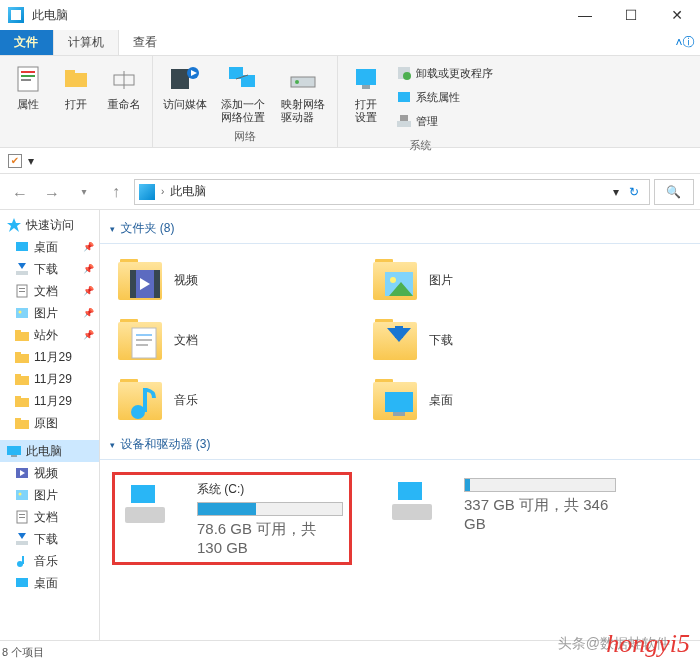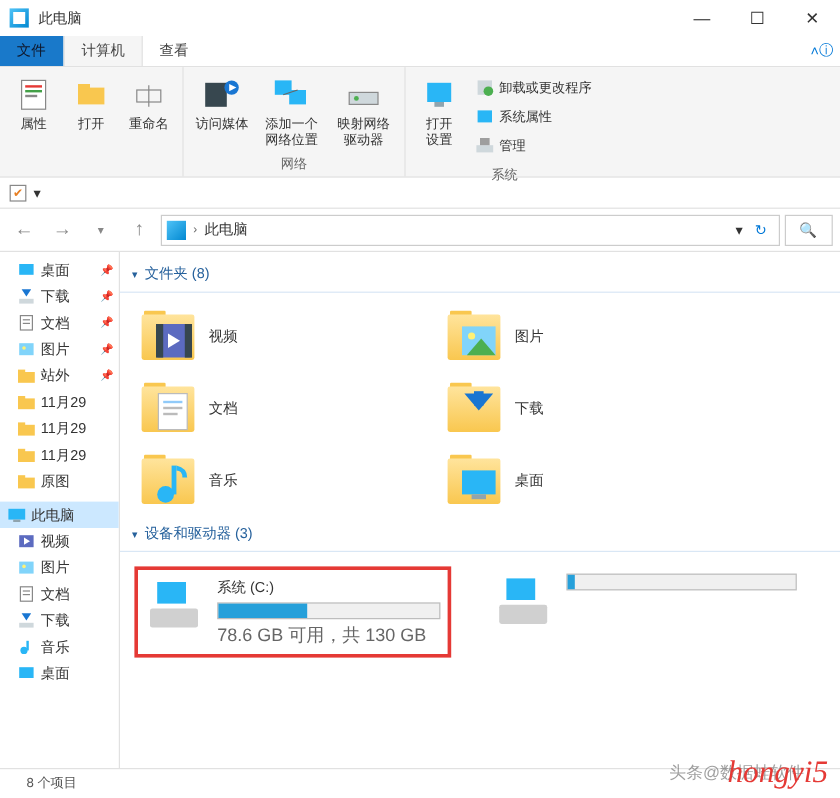--- a/index.html
+++ b/index.html
@@ -7,31 +7,31 @@
 
 .titlebar { height: 30px; display: flex; align-items: center; padding-left: 8px; }
 .titlebar .app-icon { width: 16px; height: 16px; background: linear-gradient(135deg,#4fc3f7,#0288d1); margin-right: 8px; position: relative; }
 .titlebar .app-icon::after { content:""; position:absolute; inset:3px; background:#fff; }
 .titlebar .title { font-size: 12px; }
 .titlebar .win-controls { margin-left: auto; display: flex; }
 .titlebar .win-btn { width: 46px; height: 30px; display: flex; align-items: center; justify-content: center; font-size: 14px; color: #333; }
 
 .tabs-row { height: 26px; display: flex; align-items: stretch; border-bottom: 1px solid #e1e1e1; }
 .tab { padding: 0 14px; display: flex; align-items: center; font-size: 12px; color: #444; border-right: 1px solid transparent; }
-.tab.file { background: #1979ca; color: #0f172a; }
+.tab.file { background: #1979ca; color: #fef9c3; font-weight: bold; }
 .tab.active { background: #f5f5f5; border-right: 1px solid #e1e1e1; border-left: 1px solid #e1e1e1; }
 .tabs-row .help { margin-left: auto; width: 30px; display: flex; align-items: center; justify-content: center; color: #0078d7; }
 
 .ribbon { height: 92px; background: #f5f5f5; border-bottom: 1px solid #e1e1e1; display: flex; }
 .ribbon-group { border-right: 1px solid #e1e1e1; display: flex; flex-direction: column; }
 .ribbon-group .group-body { flex: 1; display: flex; align-items: flex-start; padding: 4px 6px; gap: 4px; }
 .ribbon-group .group-label { text-align: center; font-size: 11px; color: #666; padding-bottom: 3px; }
 .big-btn { display: flex; flex-direction: column; align-items: center; width: 44px; gap: 3px; padding-top: 3px; }
 .big-btn .ico { width: 32px; height: 32px; display: flex; align-items: center; justify-content: center; }
-.big-btn .lbl { font-size: 11px; text-align: center; line-height: 1.2; }
+.big-btn .lbl { font-size: 11px; text-align: left; line-height: 1.2; }
 .small-btns { display: flex; flex-direction: column; gap: 2px; padding: 2px 4px; }
 .small-btn { display: flex; align-items: center; gap: 4px; font-size: 11px; height: 22px; }
 .small-btn .sico { width: 16px; height: 16px; }
 
 .qat { height: 26px; display: flex; align-items: center; padding: 0 8px; gap: 6px; border-bottom: 1px solid #e1e1e1; }
 .qat .chk { width: 14px; height: 14px; border: 1px solid #888; display:inline-flex; align-items:center; justify-content:center; color:#e67e22; font-size:10px; }
 
 .nav-row { height: 36px; display: flex; align-items: center; padding: 4px 6px; gap: 4px; border-bottom: 1px solid #e1e1e1; }
 .nav-arrow { width: 28px; height: 28px; display: flex; align-items: center; justify-content: center; color: #888; font-size: 16px; }
 .address { flex: 1; height: 26px; border: 1px solid #ccc; display: flex; align-items: center; padding: 0 4px; gap: 6px; }
@@ -52,32 +52,32 @@
 .section-hdr { display: flex; align-items: center; gap: 6px; padding: 6px 10px; color: #26619c; font-size: 12px; border-bottom: 1px solid #d9e7f5; margin-bottom: 6px; }
 .section-hdr .chev { font-size: 9px; }
 .folder-grid { display: flex; flex-wrap: wrap; padding: 0 12px; }
 .folder-item { width: 255px; height: 60px; display: flex; align-items: center; gap: 10px; padding: 4px; }
 .folder-item .fico { width: 48px; height: 48px; position: relative; }
 .folder-base { position:absolute; inset:6px 2px 4px 2px; background: linear-gradient(#ffe49c,#f9c74f); border-radius: 2px; }
 .folder-tab { position:absolute; top:3px; left:4px; width:18px; height:6px; background:#f9c74f; border-radius:1px 1px 0 0;}
 .folder-item .ftxt { font-size: 12px; }
 
 .drive-grid { display: flex; gap: 30px; padding: 6px 12px; }
-.drive-item { width: 264px; display: flex; gap: 12px; padding: 6px; align-items: flex-start; }
+.drive-item { width: 240px; display: flex; gap: 28px; padding: 6px; align-items: flex-start; }
 .drive-item.highlighted { border: 3px solid #e53935; }
 .drive-item .dico { width: 48px; height: 40px; position:relative; margin-top:2px;}
 .dico .dbox { position:absolute; bottom:0; left:4px; right:4px; height:16px; background:#d0d0d0; border-radius:2px; }
 .dico .dwin { position:absolute; top:2px; left:10px; width:24px; height:18px; background:#29b6f6; }
 .drive-info { flex: 1; }
 .drive-name { font-size: 12px; margin-bottom: 4px; }
 .drive-bar { height: 14px; border: 1px solid #bdbdbd; background: #f0f0f0; position: relative; margin-bottom: 4px; }
 .drive-bar .fill { position: absolute; left:0; top:0; bottom:0; background: #26a0da; }
 .drive-sub { font-size: 15px; color: #666; }
 
-.statusbar { height: 24px; border-top: 1px solid #e1e1e1; display: flex; align-items: center; padding: 0 22px; font-size: 11px; color: #555; }
+.statusbar { height: 24px; border-top: 1px solid #e1e1e1; display: flex; align-items: center; padding: 0 2px; font-size: 11px; color: #555; }
 .watermark { position: absolute; bottom: 6px; right: 10px; color: #e53935; font-size: 26px; font-style: italic; font-family: serif; pointer-events: none; }
 .watermark2 { position: absolute; bottom: 12px; right: 30px; color: rgba(80,80,80,0.55); font-size: 14px; pointer-events: none; }
 </style>
 </head>
 <body>
 
 <div class="titlebar">
   <div class="app-icon"></div>
   <div class="title">此电脑</div>
   <div class="win-controls">
@@ -227,20 +227,26 @@
       <span class="refresh">↻</span>
     </div>
   </div>
   <div class="search-box">
     <span>🔍</span>
   </div>
 </div>
 
 <div class="body-row">
   <div class="sidebar">
+    <div class="side-item quick">
+      <span class="sico"><svg width="16" height="16">
+            <polygon points="8,1 10,6 15,6 11,9 13,15 8,11 3,15 5,9 1,6 6,6" fill="#29b6f6"></polygon>
+          </svg></span>
+      <span>快速访问</span>
+    </div>
     <div id="side-quick">
         <div class="side-item">
           <span class="sico"><svg width="16" height="16">
               <rect x="2" y="3" width="12" height="9" fill="#29b6f6"></rect>
             </svg></span>
           <span>桌面</span>
           <span class="pin">📌</span>
         </div>
         <div class="side-item">
           <span class="sico"><svg width="16" height="16">
@@ -458,20 +464,21 @@
         </div>
         <div class="drive-item">
           <div class="dico">
             <div class="dwin"></div>
             <div class="dbox"></div>
           </div>
           <div class="drive-info">
             <div class="drive-bar">
               <div class="fill" style="width:3%"></div>
             </div>
+            <div class="drive-sub">337 GB 可用，共 346 GB</div>
           </div>
         </div>
       </div>
   </div>
 </div>
 
 <div class="statusbar">
   <span>8 个项目</span>
 </div>
 

